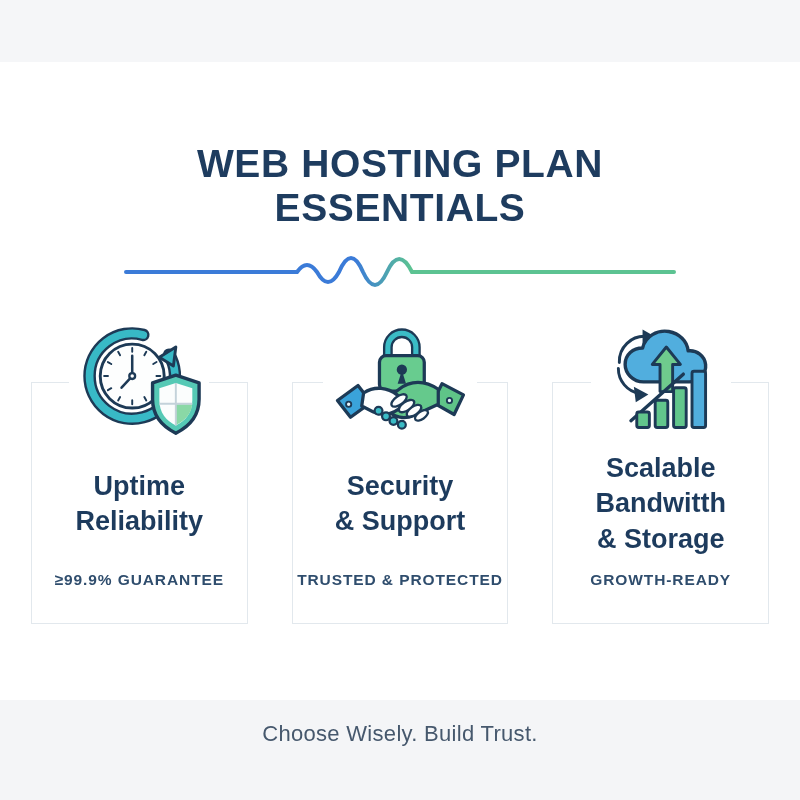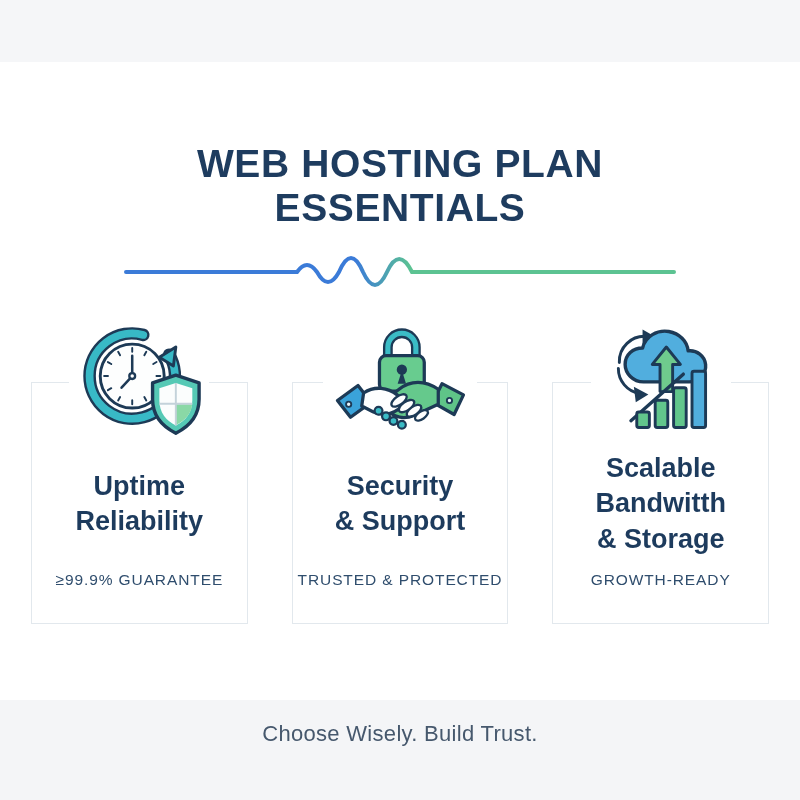--- a/index.html
+++ b/index.html
@@ -39,21 +39,21 @@
     margin-top:62px; height:118px; width:100%;
     display:flex; align-items:center; justify-content:center;
   }
   .card-title {
     margin:0; text-align:center; white-space:pre-line;
     font-size:27px; font-weight:bold; line-height:1.3;
     color:#1d3b5d;
   }
   .card-sub {
     margin-top:8px; text-align:center;
-    font-size:15.5px; font-weight:400; letter-spacing:0.9px;
+    font-size:15.5px; font-weight:700; letter-spacing:0.9px;
     color:#2f4d6d;
   }
   .band-footer {
     position:absolute; bottom:0; left:0; width:800px; height:100px;
     background:#f4f5f7;
   }
   .footer-tagline {
     padding-top:21px; text-align:center;
     font-size:22px; letter-spacing:0.3px; color:#46586d;
   }

